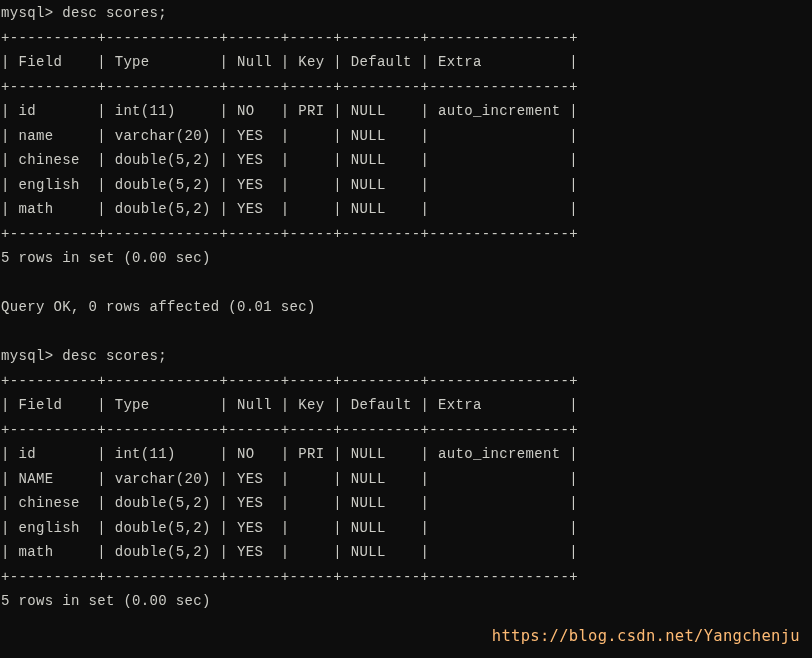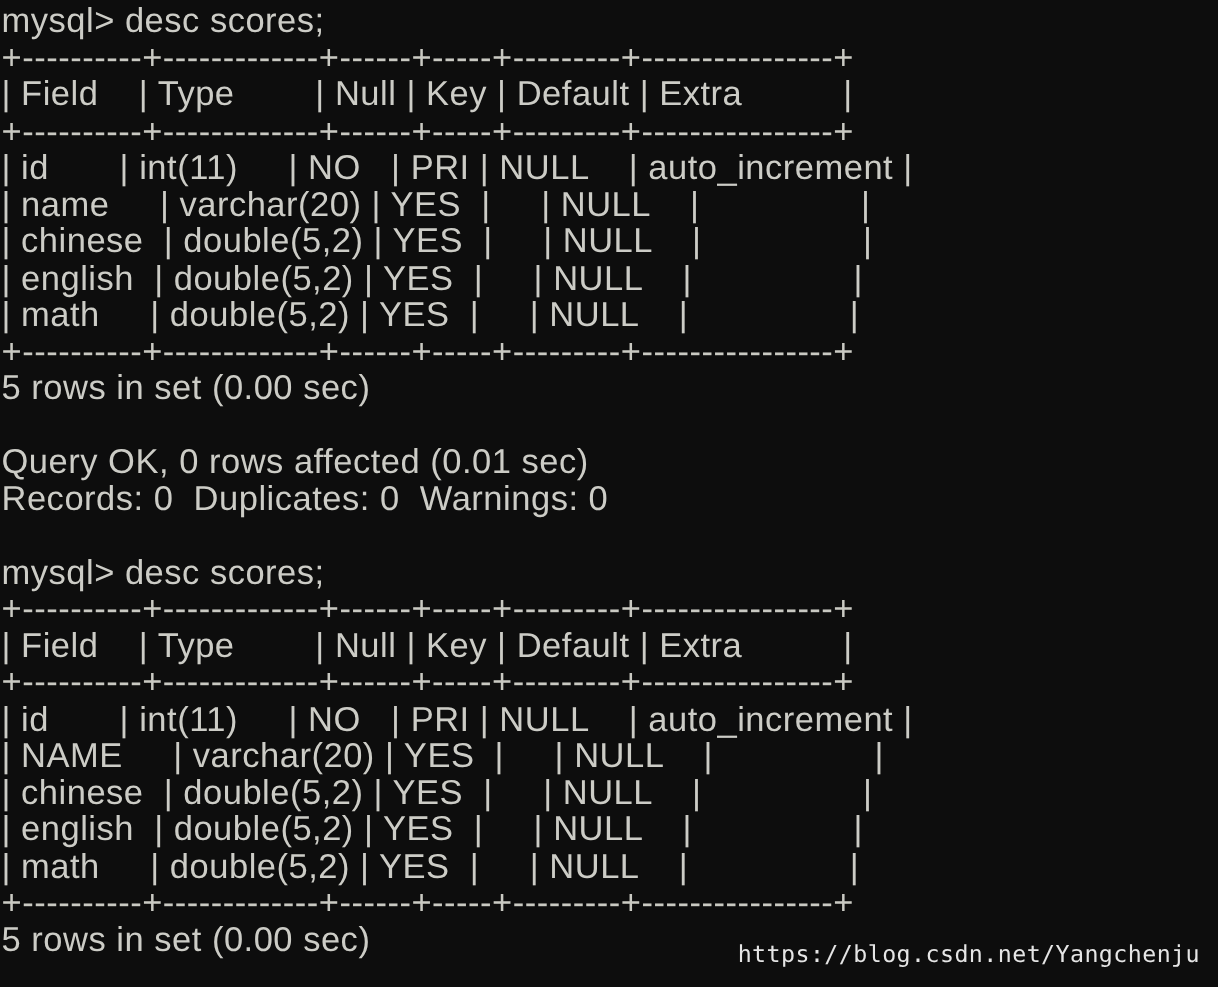--- a/index.html
+++ b/index.html
@@ -15,43 +15,43 @@
   }
   #terminal {
     position: relative;
     width: 812px;
     height: 658px;
     background: #0d0d0d;
     box-sizing: border-box;
     padding: 1px 0 0 0;
   }
   .term-line {
-    font-family: Liberation Sans, sans-serif;
-    font-size: 23px;
+    font-family: Liberation Mono, monospace;
+    font-size: 14px;
     line-height: 24.5px;
     height: 24.5px;
     color: #ccccc6;
     white-space: pre;
     letter-spacing: 0.34px;
     padding-left: 1px;
   }
   .term-line.blank {
     color: transparent;
   }
   .term-line.rule {
     color: #c9c9c2;
   }
   #watermark {
     position: absolute;
     right: 12px;
     bottom: 12px;
     font-family: "DejaVu Sans Mono", "Liberation Mono", monospace;
     font-size: 15.5px;
     line-height: 19px;
-    color: #e5e5e5;
+    color: #fdba74;
     white-space: pre;
     letter-spacing: 0.3px;
   }
 </style>
 </head>
 <body>
 
 <div id="terminal">
   <div id="console-output">
     <div class="term-line">mysql&gt; desc scores;</div>
@@ -60,21 +60,20 @@
     <div class="term-line rule">+----------+-------------+------+-----+---------+----------------+</div>
     <div class="term-line">| id       | int(11)     | NO   | PRI | NULL    | auto_increment |</div>
     <div class="term-line">| name     | varchar(20) | YES  |     | NULL    |                |</div>
     <div class="term-line">| chinese  | double(5,2) | YES  |     | NULL    |                |</div>
     <div class="term-line">| english  | double(5,2) | YES  |     | NULL    |                |</div>
     <div class="term-line">| math     | double(5,2) | YES  |     | NULL    |                |</div>
     <div class="term-line rule">+----------+-------------+------+-----+---------+----------------+</div>
     <div class="term-line">5 rows in set (0.00 sec)</div>
     <div class="term-line blank"></div>
     <div class="term-line">Query OK, 0 rows affected (0.01 sec)</div>
-    <div class="term-line">Records: 0  Duplicates: 0  Warnings: 0</div>
     <div class="term-line blank"></div>
     <div class="term-line">mysql&gt; desc scores;</div>
     <div class="term-line rule">+----------+-------------+------+-----+---------+----------------+</div>
     <div class="term-line">| Field    | Type        | Null | Key | Default | Extra          |</div>
     <div class="term-line rule">+----------+-------------+------+-----+---------+----------------+</div>
     <div class="term-line">| id       | int(11)     | NO   | PRI | NULL    | auto_increment |</div>
     <div class="term-line">| NAME     | varchar(20) | YES  |     | NULL    |                |</div>
     <div class="term-line">| chinese  | double(5,2) | YES  |     | NULL    |                |</div>
     <div class="term-line">| english  | double(5,2) | YES  |     | NULL    |                |</div>
     <div class="term-line">| math     | double(5,2) | YES  |     | NULL    |                |</div>

